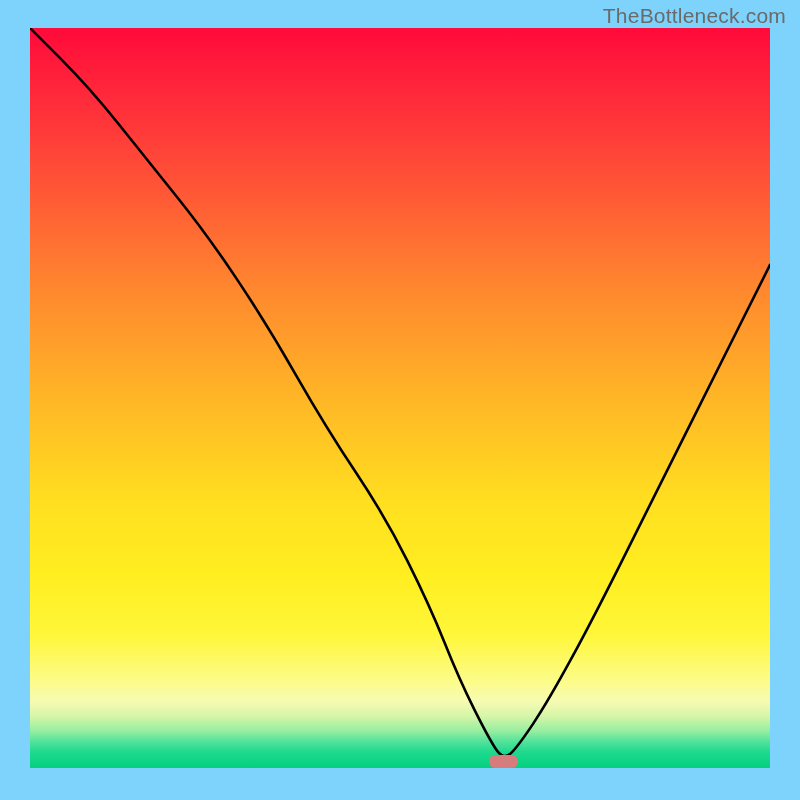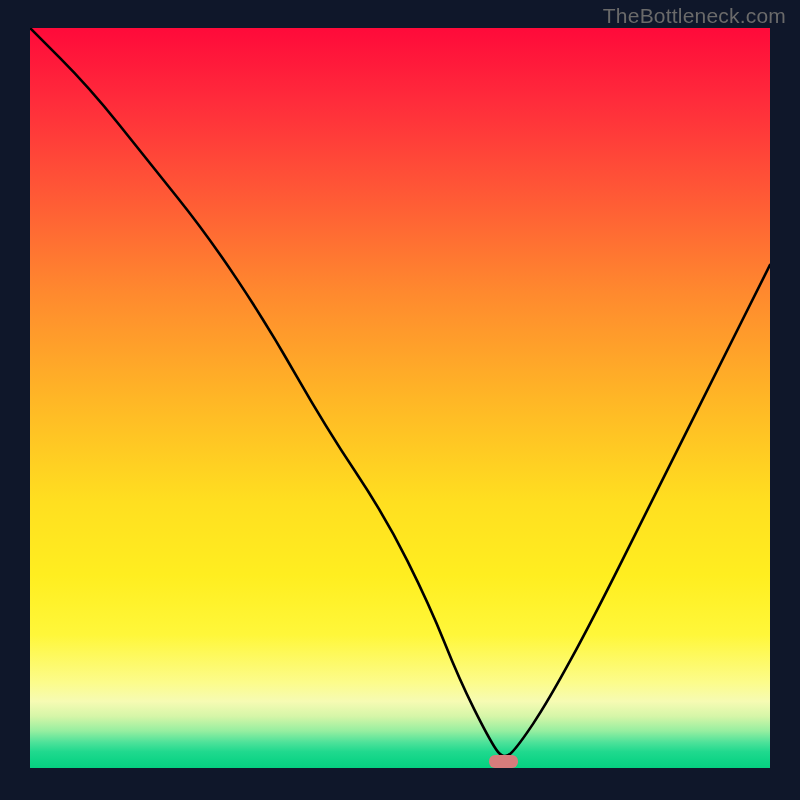--- a/index.html
+++ b/index.html
@@ -8,21 +8,21 @@
     width: 800px;
     height: 800px;
     background: #000;
     overflow: hidden;
     font-family: Arial, Helvetica, sans-serif;
   }
   .frame {
     position: relative;
     width: 800px;
     height: 800px;
-    background: #0f172a;
+    background: #7dd3fc;
   }
   .watermark {
     position: absolute;
     top: 4px;
     right: 14px;
     color: #6a6a6a;
     font-size: 21px;
     font-weight: 500;
     letter-spacing: 0.2px;
     z-index: 10;

